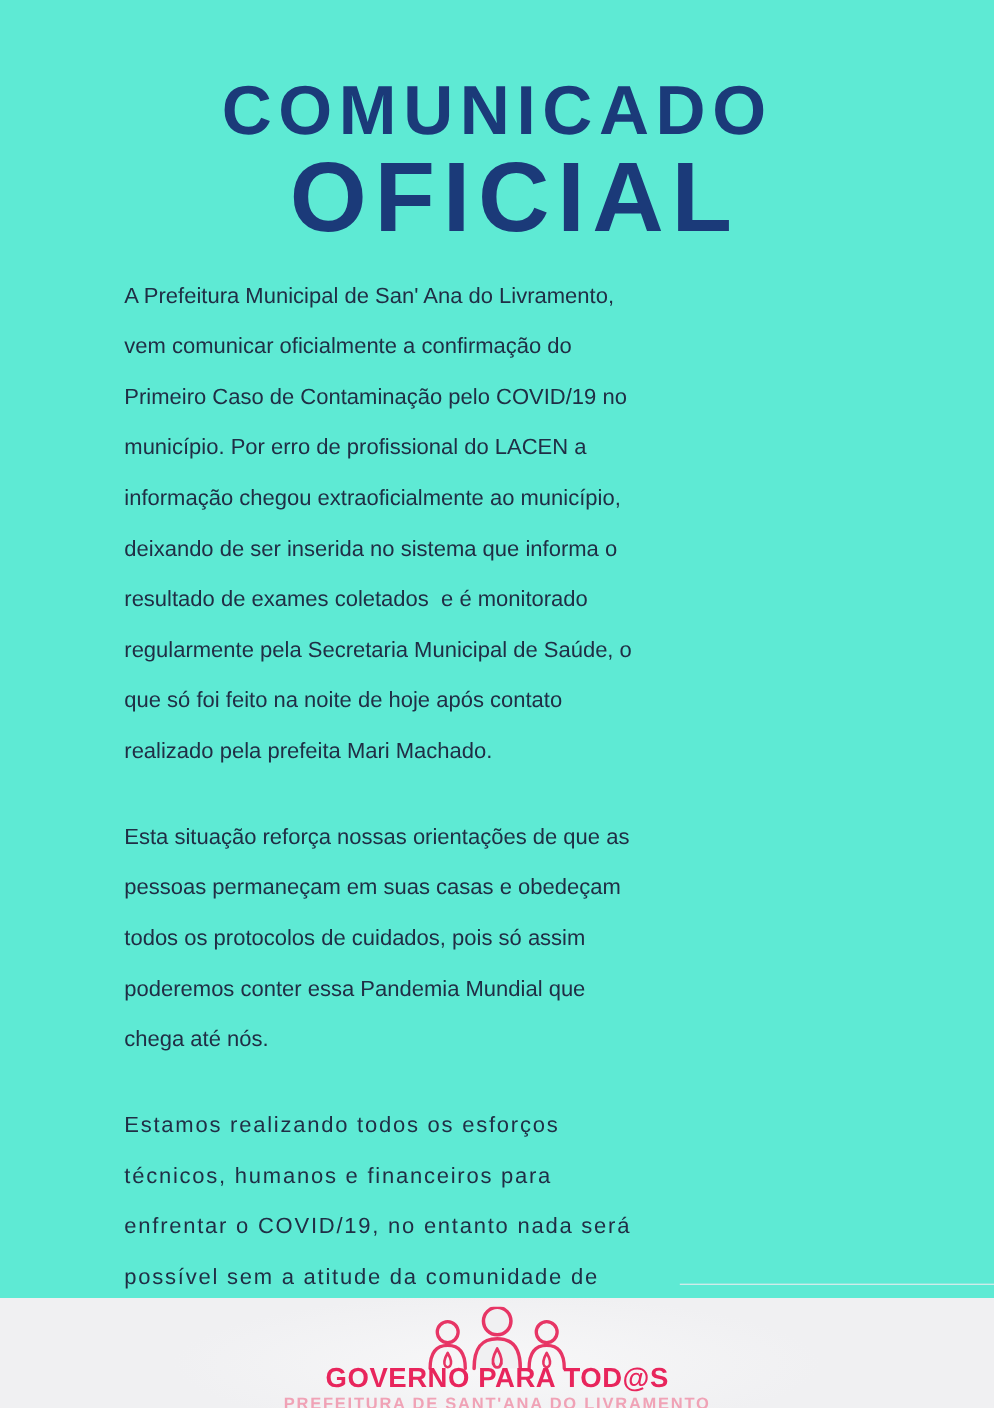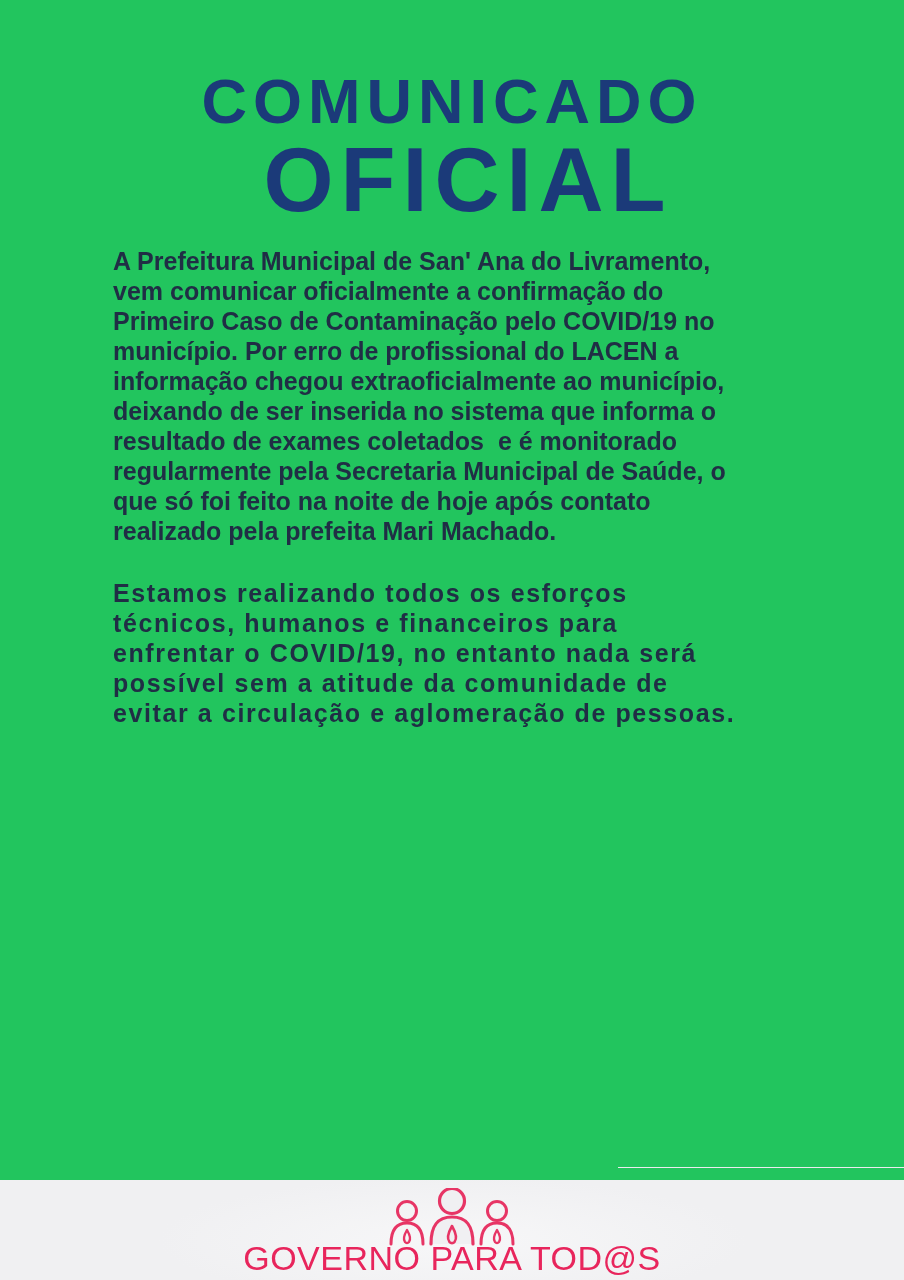--- a/index.html
+++ b/index.html
@@ -6,21 +6,21 @@
     margin: 0;
     padding: 0;
     background: #ffffff;
     font-family: "Liberation Sans", sans-serif;
   }
   .page {
     position: relative;
     width: 904px;
     height: 1280px;
     margin: 0 auto;
-    background: #22c55e;
+    background: #5eead4;
     overflow: hidden;
   }
   
   .title-block {
     position: absolute;
     top: 70px;
     left: 0;
     width: 904px;
     text-align: center;
     color: #1b3a79;
@@ -43,23 +43,23 @@
   
   .body-block {
     position: absolute;
     top: 246px;
     left: 113px;
     width: 700px;
     color: #202e45;
   }
   .para {
     white-space: pre;
-    font-size: 25px;
-    font-weight: bold;
-    line-height: 30px;
+    font-size: 20px;
+    font-weight: normal;
+    line-height: 46px;
     margin: 0 0 32px 0;
   }
   .para.spaced {
     letter-spacing: 1.6px;
   }
   
   .pre-footer-line {
     position: absolute;
     top: 1167px;
     left: 618px;
@@ -85,22 +85,22 @@
     align-items: center;
     margin-top: 8px;
   }
   .logo-people {
     width: 180px;
     height: 60px;
     display: block;
   }
   .logo-title {
     margin-top: -7px;
-    font-size: 34px;
-    font-weight: normal;
+    font-size: 25px;
+    font-weight: bold;
     letter-spacing: 0.5px;
     color: #e8255c;
     line-height: 1;
   }
   .logo-subtitle {
     margin-top: 3px;
     font-size: 15px;
     font-weight: bold;
     letter-spacing: 1.6px;
     color: #f0a2b6;
@@ -121,20 +121,25 @@
     <p class="para">A Prefeitura Municipal de San' Ana do Livramento,
 vem comunicar oficialmente a confirmação do
 Primeiro Caso de Contaminação pelo COVID/19 no
 município. Por erro de profissional do LACEN a
 informação chegou extraoficialmente ao município,
 deixando de ser inserida no sistema que informa o
 resultado de exames coletados  e é monitorado
 regularmente pela Secretaria Municipal de Saúde, o
 que só foi feito na noite de hoje após contato
 realizado pela prefeita Mari Machado.</p>
+    <p class="para">Esta situação reforça nossas orientações de que as
+pessoas permaneçam em suas casas e obedeçam
+todos os protocolos de cuidados, pois só assim
+poderemos conter essa Pandemia Mundial que
+chega até nós.</p>
     <p class="para spaced">Estamos realizando todos os esforços
 técnicos, humanos e financeiros para
 enfrentar o COVID/19, no entanto nada será
 possível sem a atitude da comunidade de
 evitar a circulação e aglomeração de pessoas.</p>
   </div>
 
   <div class="pre-footer-line"></div>
 
   <div class="footer-band">

